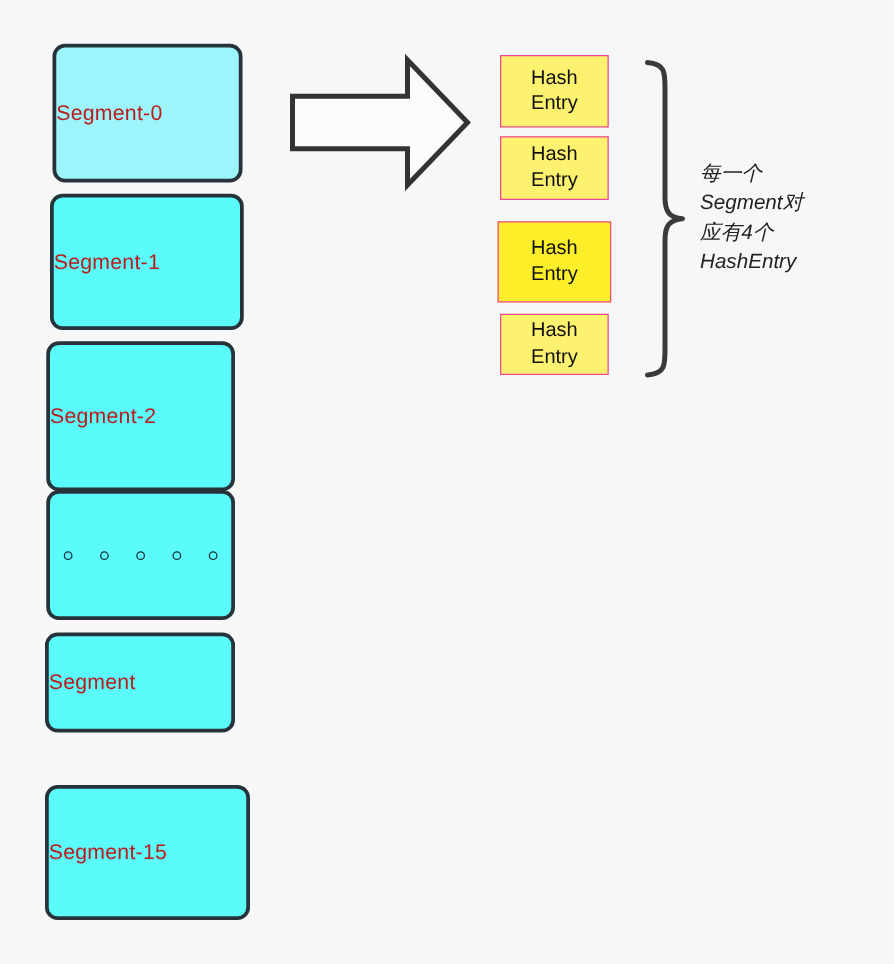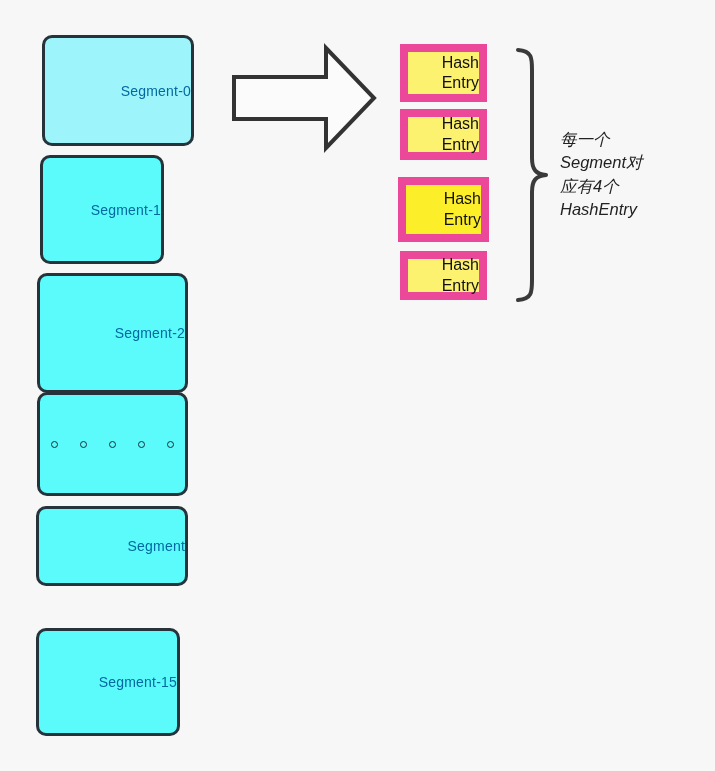--- a/index.html
+++ b/index.html
@@ -20,34 +20,34 @@
   }
 
   
   .seg-box {
     position: absolute;
     box-sizing: border-box;
     border: 3px solid #26333a;
     border-radius: 10px;
     display: flex;
     align-items: center;
-    justify-content: flex-end;
-    color: #0369a1;
-    font-size: 14px;
+    justify-content: flex-start;
+    color: #b91c1c;
+    font-size: 17px;
     letter-spacing: 0.2px;
   }
 
   
   .he-box {
     position: absolute;
     box-sizing: border-box;
-    border: 8px solid #ec4899;
+    border: 1px solid #ec4899;
     display: flex;
     flex-direction: column;
-    align-items: flex-end;
+    align-items: center;
     justify-content: center;
     color: #111111;
     font-size: 16px;
     line-height: 1.28;
   }
   .he-box span { display: block; }
 
   
   .dots {
     display: flex;
@@ -86,39 +86,39 @@
 </style>
 </head>
 <body style="background: rgb(247, 247, 247);">
 
 <div id="canvas">
 
   <div id="segment-column">
       <div class="seg-box" style="left: 42px; top: 35px; width: 152px; height: 111px; background: rgb(157, 244, 250);">
         <span>Segment-0</span>
       </div>
-      <div class="seg-box" style="left: 40px; top: 155px; width: 124px; height: 109px; background: rgb(92, 251, 251);">
+      <div class="seg-box" style="left: 40px; top: 155px; width: 155px; height: 109px; background: rgb(92, 251, 251);">
         <span>Segment-1</span>
       </div>
       <div class="seg-box" style="left: 37px; top: 273px; width: 151px; height: 120px; background: rgb(92, 251, 251);">
         <span>Segment-2</span>
       </div>
       <div class="seg-box" style="left: 37px; top: 392px; width: 151px; height: 104px; background: rgb(92, 251, 251);">
         <div class="dots">
           <i></i>
           <i></i>
           <i></i>
           <i></i>
           <i></i>
         </div>
       </div>
       <div class="seg-box" style="left: 36px; top: 506px; width: 152px; height: 80px; background: rgb(92, 251, 251);">
         <span>Segment</span>
       </div>
-      <div class="seg-box" style="left: 36px; top: 628px; width: 144px; height: 108px; background: rgb(92, 251, 251);">
+      <div class="seg-box" style="left: 36px; top: 628px; width: 164px; height: 108px; background: rgb(92, 251, 251);">
         <span>Segment-15</span>
       </div>
     </div>
 
   <svg class="vec" style="left:228px; top:42px;" width="152" height="112" viewBox="0 0 152 112">
     <path d="M 6 35 L 98 35 L 98 6 L 146 56 L 98 106 L 98 77 L 6 77 Z" fill="#fbfbfb" stroke="#333333" stroke-width="4" stroke-linejoin="miter"></path>
   </svg>
 
   <div id="hashentry-column">
       <div class="he-box" style="left: 400px; top: 44px; width: 87px; height: 58px; background: rgb(253, 241, 112);">

